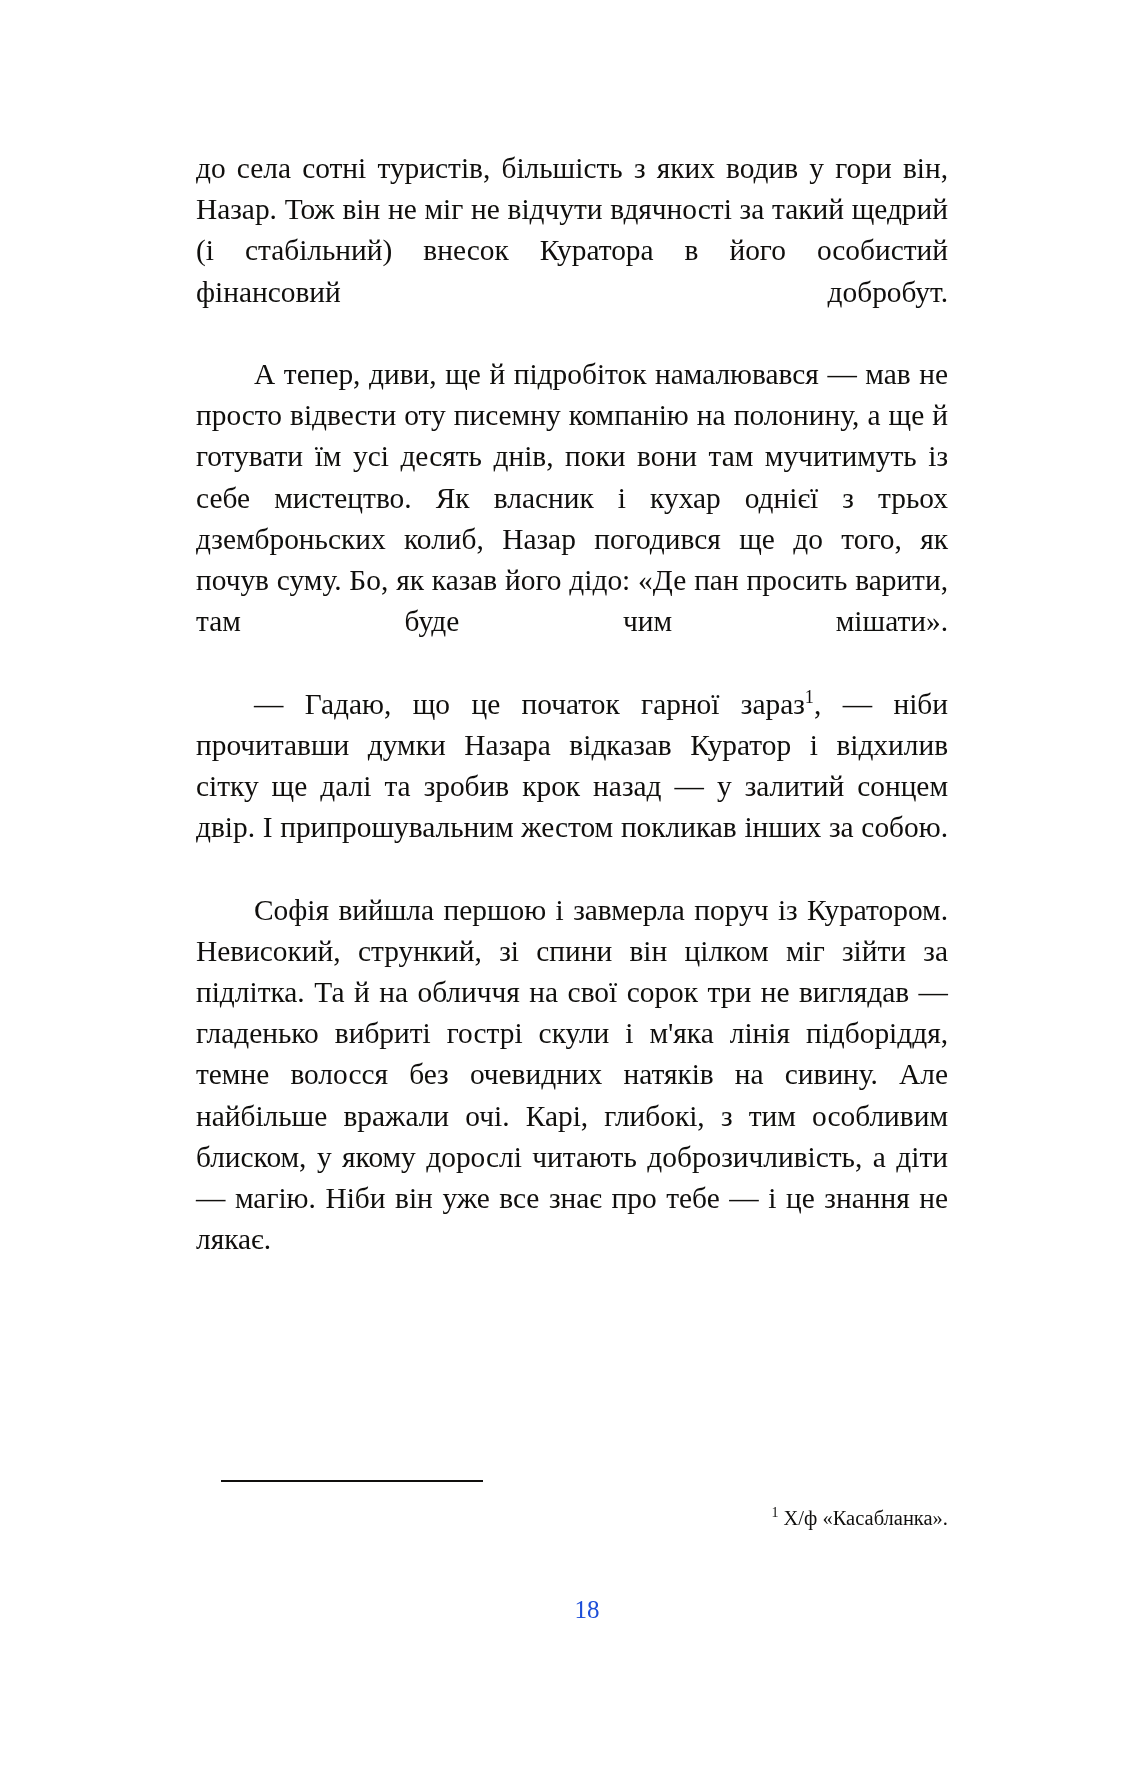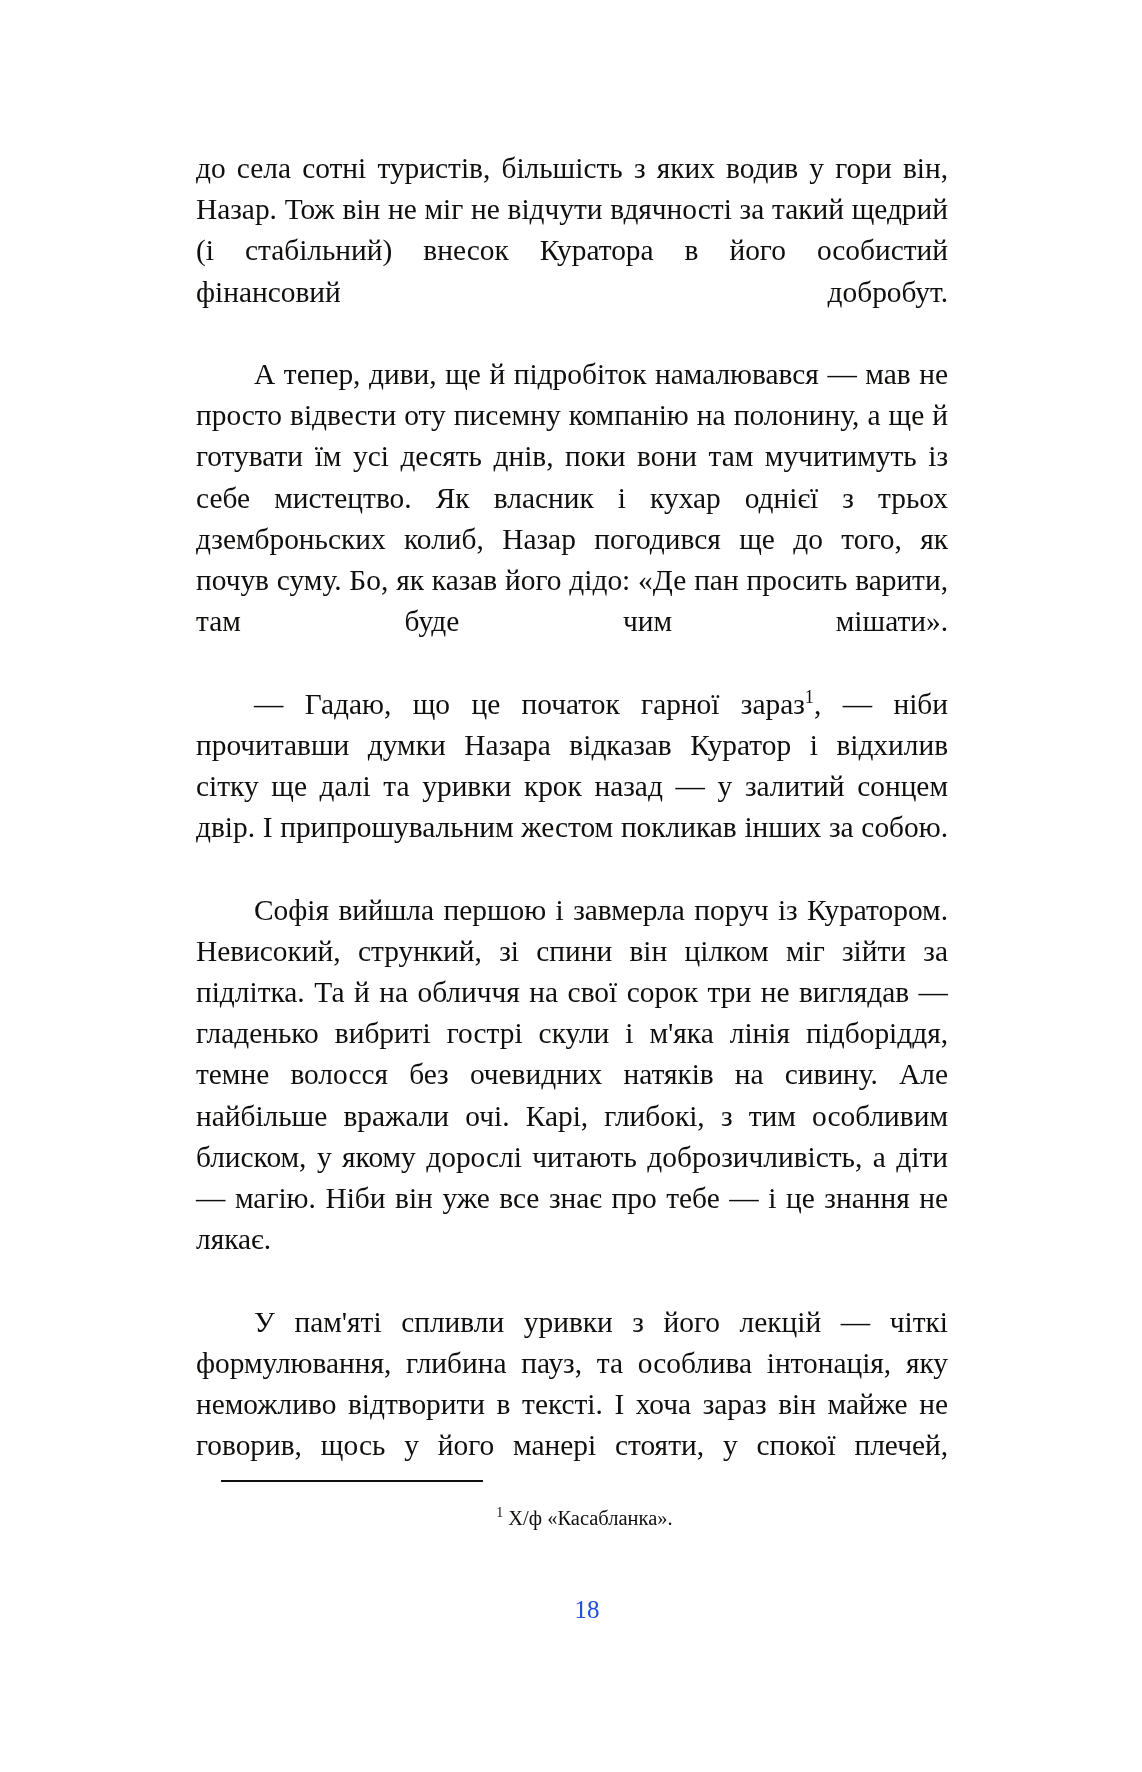--- a/index.html
+++ b/index.html
@@ -74,21 +74,21 @@
     height: 2px;
     background: #100f0d;
     margin: 0 0 0 25px;
   }
 
   .footnote {
     margin: 22px 0 16px 0;
     padding-left: 25px;
     font-size: 20.5px;
     line-height: 28px;
-    text-align: center;
+    text-align: right;
     color: #100f0d;
   }
 
   .footnote sup {
     font-size: 0.68em;
     vertical-align: super;
     line-height: 0;
     margin-right: 5px;
   }
 
@@ -107,26 +107,25 @@
 <body>
 
 <div class="page">
 
   <div class="text-block">
 
     <p class="para continuation">до села сотні туристів, більшість з яких водив у гори він, Назар. Тож він не міг не відчути вдячності за такий щедрий (і стабільний) внесок Куратора в його особистий фінансовий добробут.</p>
 
     <p class="para">А тепер, диви, ще й підробіток намалювався — мав не просто відвести оту писемну компанію на полонину, а ще й готувати їм усі десять днів, поки вони там мучитимуть із себе мистецтво. Як власник і кухар однієї з трьох дземброньских колиб, Назар погодився ще до того, як почув суму. Бо, як казав його дідо: «Де пан просить варити, там буде чим мішати».</p>
 
-    <p class="para"><span>— Гадаю, що це початок гарної зараз</span><sup class="fnref">1</sup><span>, — ніби прочитавши думки Назара відказав Куратор і відхилив сітку ще далі та уривки крок назад — у залитий сонцем двір. І припрошувальним жестом покликав інших за собою.</span></p>
+    <p class="para"><span>— Гадаю, що це початок гарної зараз</span><sup class="fnref">1</sup><span>, — ніби прочитавши думки Назара відказав Куратор і відхилив сітку ще далі та зробив крок назад — у залитий сонцем двір. І припрошувальним жестом покликав інших за собою.</span></p>
 
     <p class="para">Софія вийшла першою і завмерла поруч із Куратором. Невисокий, стрункий, зі спини він цілком міг зійти за підлітка. Та й на обличчя на свої сорок три не виглядав — гладенько вибриті гострі скули і м'яка лінія підборіддя, темне волосся без очевидних натяків на сивину. Але найбільше вражали очі. Карі, глибокі, з тим особливим блиском, у якому дорослі читають доброзичливість, а діти — магію. Ніби він уже все знає про тебе — і це знання не лякає.</p>
 
 
-    <p class="para">У пам'яті спливли уривки з його лекцій — чіткі формулювання, глибина пауз, та особлива інтонація, яку неможливо відтворити в тексті. І хоча зараз він майже не говорив, щось у його манері стояти, у спокої плечей,</p>
 
   </div>
 
   <div class="footnote-area">
     <div class="footnote-rule"></div>
     <div class="footnote"><sup>1</sup><span>Х/ф «Касабланка».</span></div>
   </div>
 
   <div class="page-number">18</div>
 

